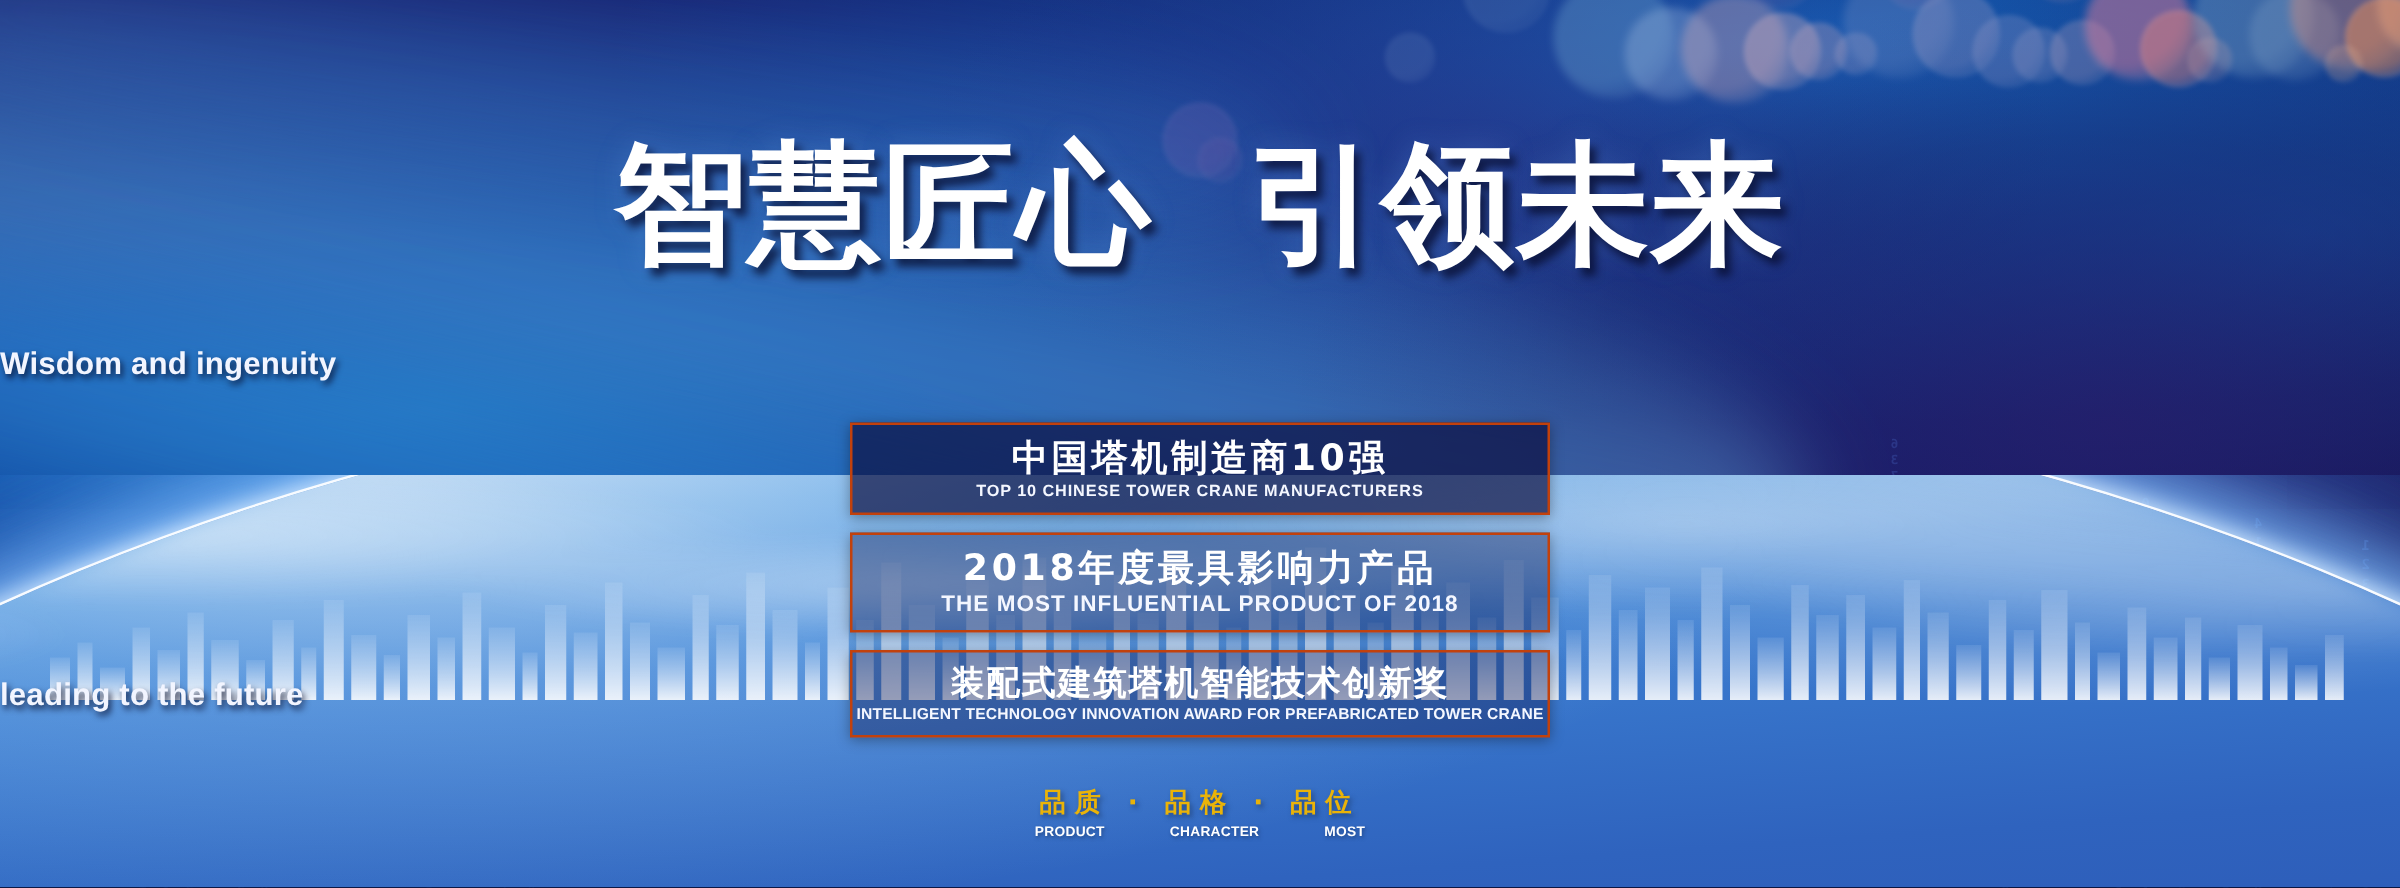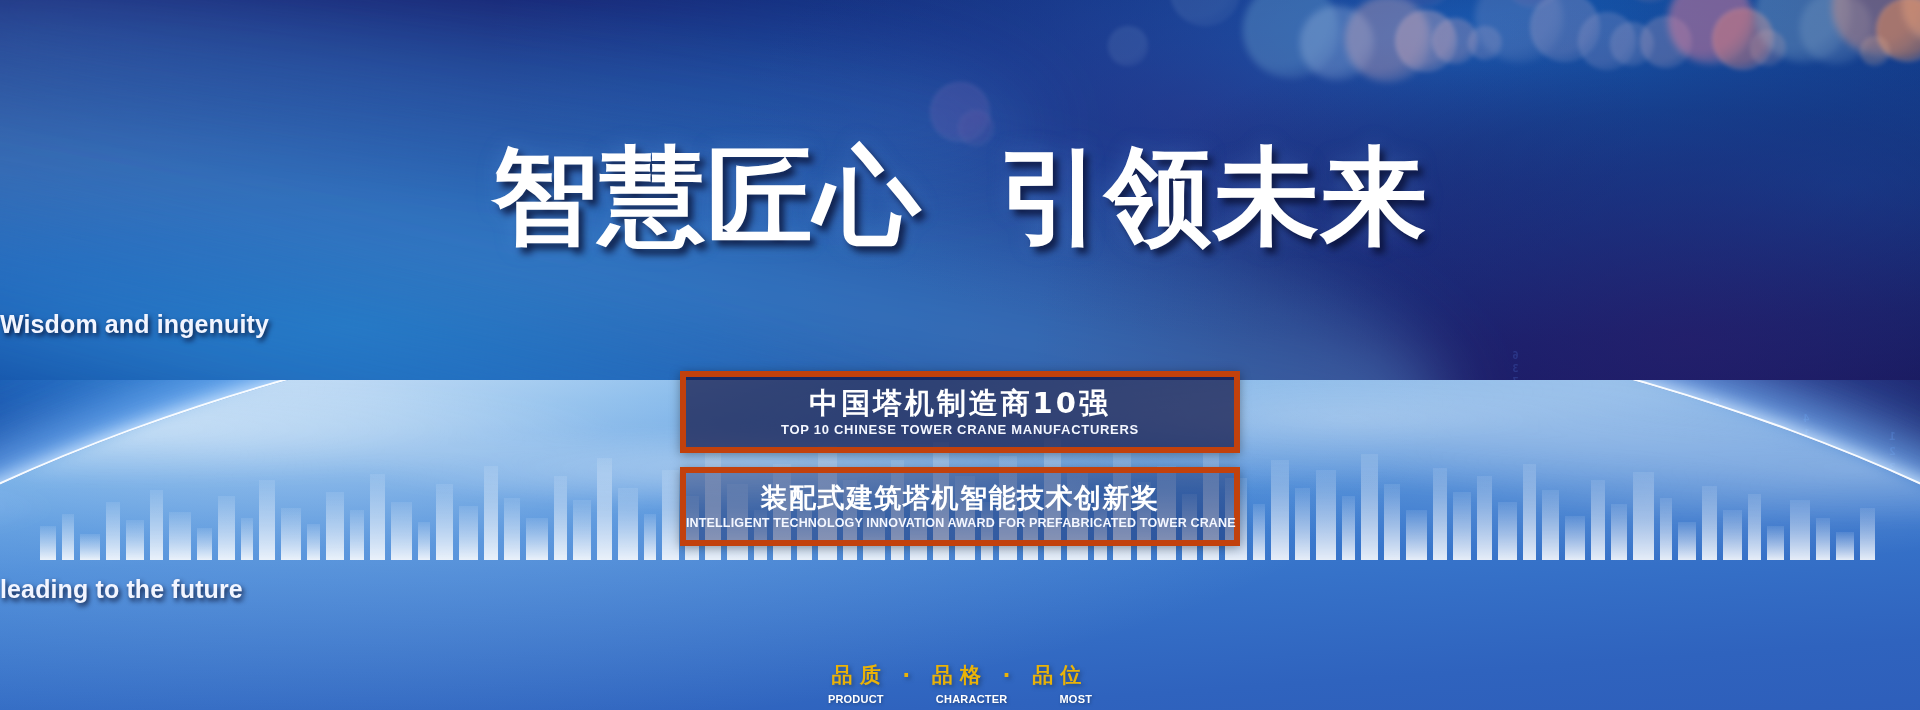--- a/index.html
+++ b/index.html
@@ -113,21 +113,21 @@
       0 0 50px 16px rgba(140,195,255,.55),
       0 0 110px 40px rgba(90,160,240,.33);
     background:transparent;
   }
 
   
   .skyline{position:absolute;left:0;right:0;bottom:150px;height:130px;opacity:.92;}
   .skyline svg{display:block;width:100%;height:100%;}
 
   
-  .content{position:absolute;inset:0;margin-top:33px;}
+  .content{position:absolute;inset:0;}
 
   .headline{
     position:absolute;top:108px;left:0;right:0;
     display:flex;justify-content:center;align-items:flex-start;
     gap:76px;
   }
   .hl-part{
     font-family:"DejaVu Sans","Liberation Sans",sans-serif;
     font-weight:700;
     font-size:106px;
@@ -153,21 +153,21 @@
     white-space:nowrap;
   }
 
   .awards{
     position:absolute;top:338px;left:50%;transform:translateX(-50%);
     width:560px;
     display:flex;flex-direction:column;gap:14px;
   }
   .award{
     position:relative;
-    border:6px solid #c2410c;
+    border:2px solid #c2410c;
     background:rgba(10,12,62,.68);
     padding:9px 0 9px;
     text-align:center;
     box-shadow:0 2px 10px rgba(0,0,0,.35);
   }
   .award.transparent{background:rgba(14,22,78,.38);}
   .award-cn{
     font-family:"DejaVu Sans","Liberation Sans",sans-serif;
     font-weight:700;
     color:#ffffff;
@@ -402,20 +402,24 @@
       <span class="sub-en">leading to the future</span>
     </div>
 
     <div class="awards">
 
       <div class="award a1">
         <div class="award-cn">中国塔机制造商10强</div>
         <div class="award-en">TOP 10 CHINESE TOWER CRANE MANUFACTURERS</div>
       </div>
 
+      <div class="award a2 transparent">
+        <div class="award-cn">2018年度最具影响力产品</div>
+        <div class="award-en">THE MOST INFLUENTIAL PRODUCT OF 2018</div>
+      </div>
 
       <div class="award a3 transparent">
         <div class="award-cn">装配式建筑塔机智能技术创新奖</div>
         <div class="award-en">INTELLIGENT TECHNOLOGY INNOVATION AWARD FOR PREFABRICATED TOWER CRANE</div>
       </div>
 
     </div>
 
     <div class="slogan">
       <div class="slogan-cn">品质 · 品格 · 品位</div>

